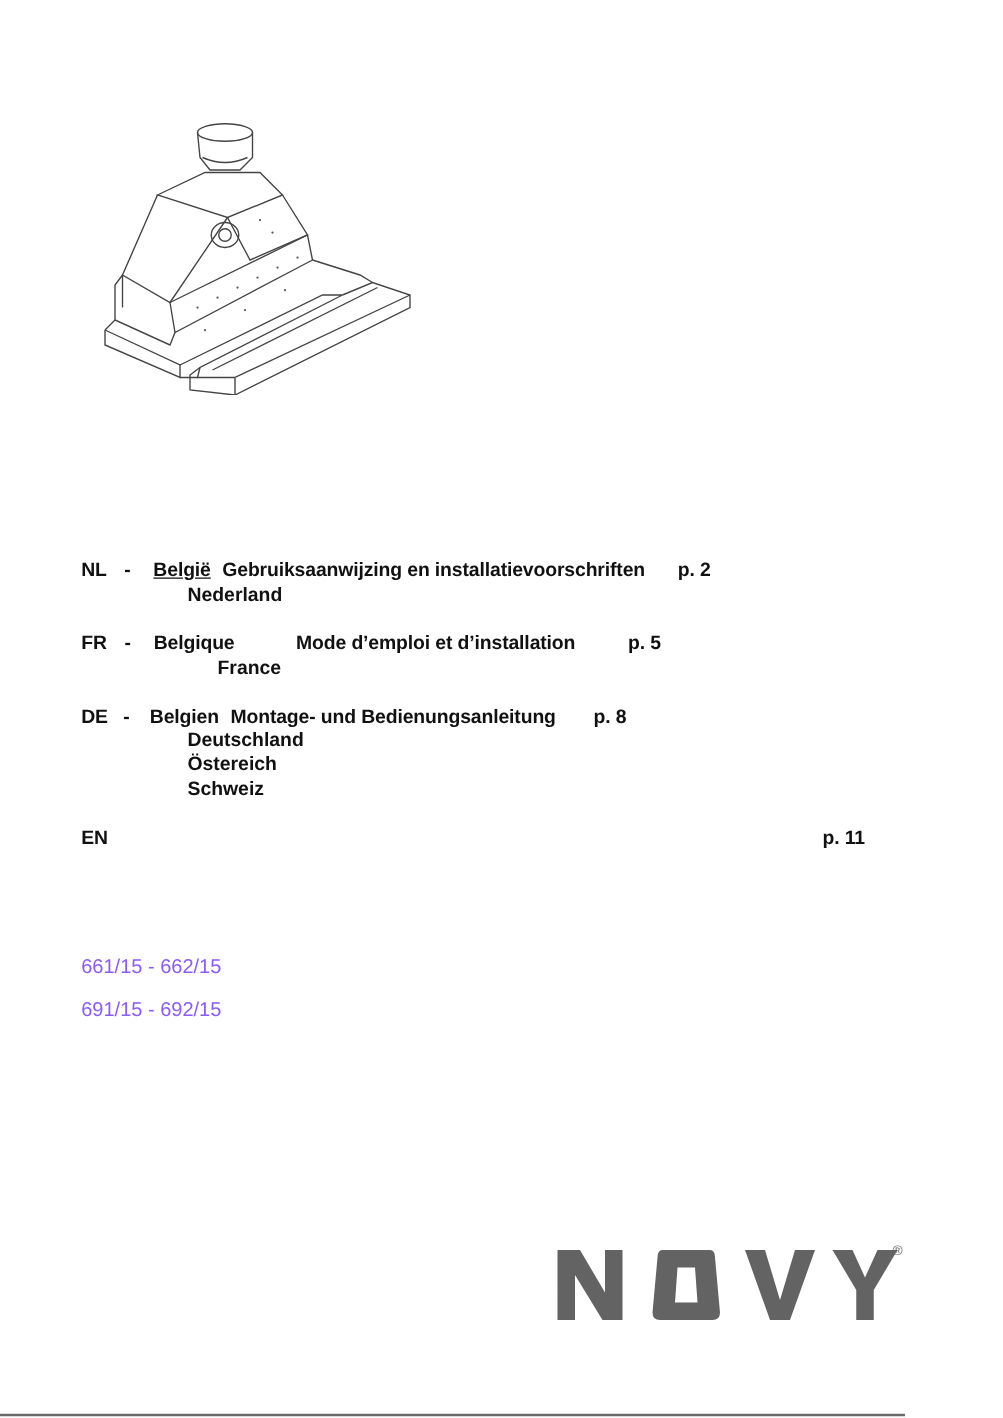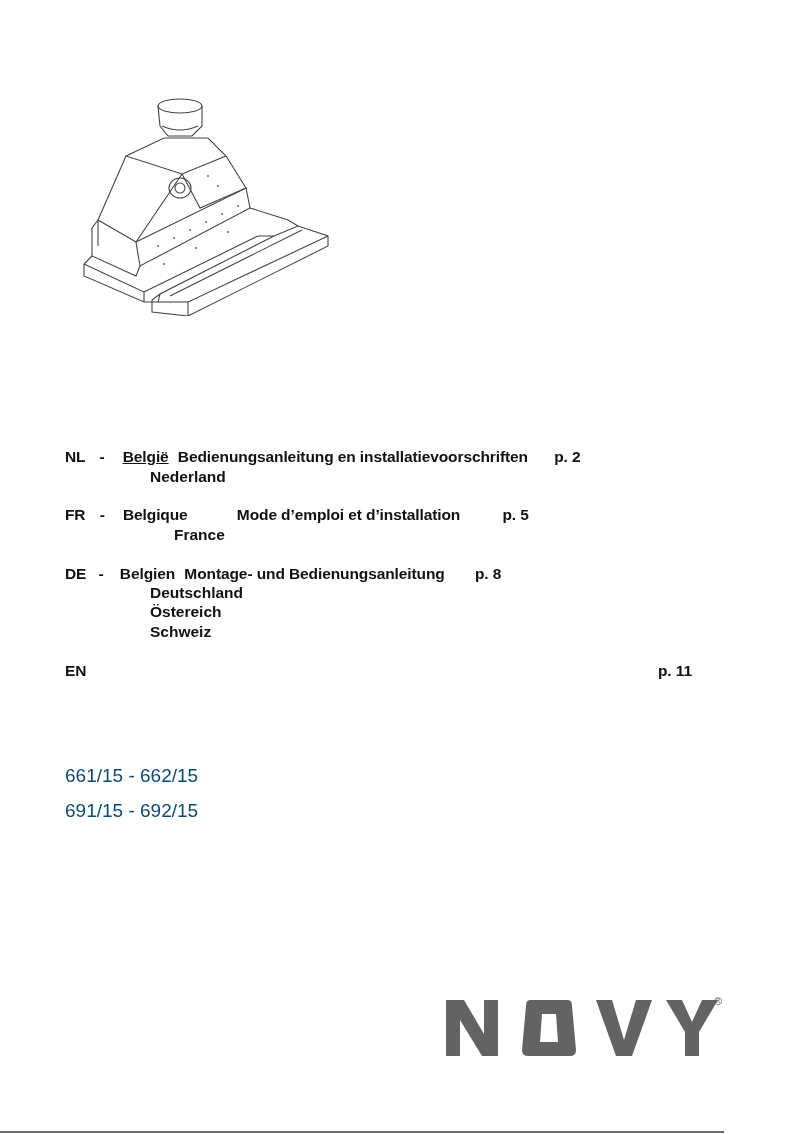--- a/index.html
+++ b/index.html
@@ -5,21 +5,21 @@
     html, body { margin: 0; padding: 0; }
     body {
       width: 802px; height: 1134px; background: #ffffff;
       position: relative; overflow: hidden;
       font-family: "Liberation Sans", sans-serif; color: #111;
     }
     .abs { position: absolute; }
     .illustration { left: 78px; top: 96px; width: 262px; height: 220px; }
     .toc-line { position: absolute; font-weight: bold; font-size: 15.5px; white-space: nowrap; letter-spacing: -0.1px; }
     .sub { position: absolute; font-weight: bold; font-size: 15.5px; white-space: nowrap; }
-    .models { position: absolute; left: 65px; font-size: 19px; color: #0c4a6e; }
+    .models { position: absolute; left: 65px; font-size: 16px; color: #8b5cf6; }
     .logo { left: 444px; top: 996px; width: 276px; height: 62px; }
     .footer-line { left: 0; top: 1131px; width: 724px; height: 2px; background: #6a6a6a; }
   </style>
 </head>
 <body>
 
 <svg class="abs illustration" viewBox="0 0 262 220" fill="none" stroke="#444" stroke-width="1.1">
 
   <ellipse cx="102" cy="10" rx="22" ry="7"></ellipse>
   <path d="M80 10 L82 30 L90 40 L114 40 L124 30 L124 10"></path>
@@ -57,21 +57,21 @@
       <circle cx="150" cy="136" r="0.9"></circle>
     <circle cx="130" cy="80" r="0.9"></circle>
       <circle cx="140" cy="90" r="0.9"></circle>
   </g>
 </svg>
 
 <div class="toc-line" style="left:65px; top:448px;">
   <span>NL</span>
   <span style="margin-left:10px;">-</span>
   <span style="margin-left:14px;text-decoration:underline;">België</span>
-  <span style="margin-left:5px;">Bedienungsanleitung en installatievoorschriften</span>
+  <span style="margin-left:5px;">Gebruiksaanwijzing en installatievoorschriften</span>
   <span style="margin-left:22px;">p. 2</span>
 </div>
 <div class="sub" style="left:150px; top:468px;">Nederland</div>
 
 <div class="toc-line" style="left:65px; top:506px;">
   <span>FR</span>
   <span style="margin-left:10px;">-</span>
   <span style="margin-left:14px;text-align:center;">Belgique</span>
   <span style="margin-left:5px;padding-left:40px;">Mode d’emploi et d’installation</span>
   <span style="margin-left:38px;text-align:right;">p. 5</span>

